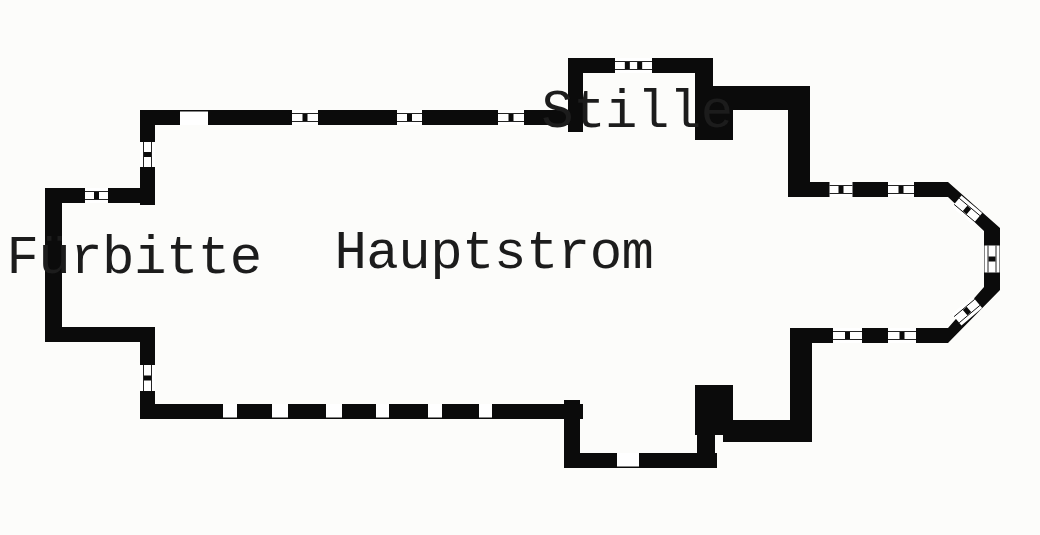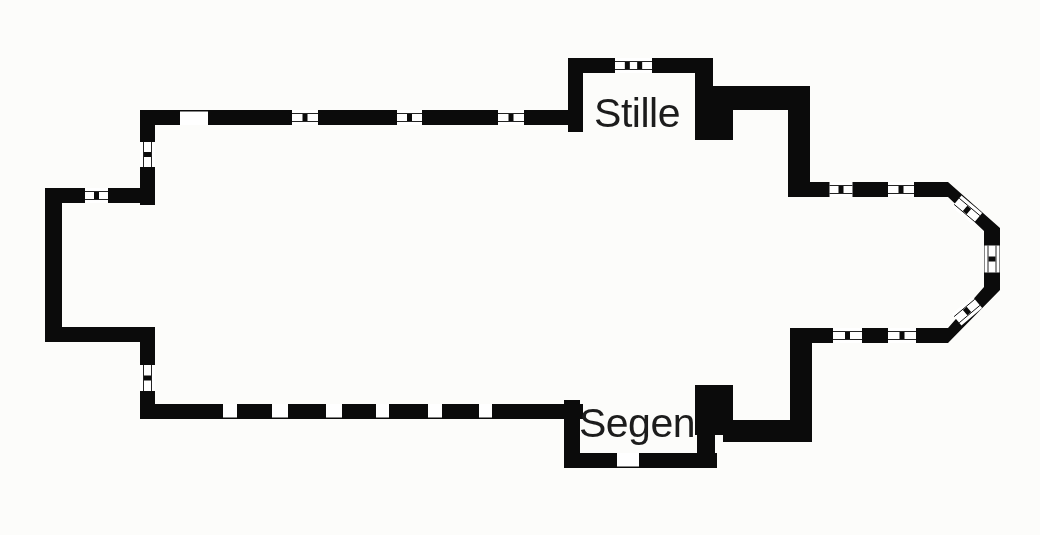--- a/index.html
+++ b/index.html
@@ -16,26 +16,27 @@
     font-family: "Liberation Sans", "DejaVu Sans", sans-serif;
   }
   .plan-svg {
     position: absolute;
     left: 0;
     top: 0;
   }
   .room-label {
     position: absolute;
     transform: translate(-50%, -50%);
-    font-size: 41px;
+    font-size: 54px;
     font-weight: 400;
     letter-spacing: -0.5px;
     color: #1c1c1c;
     white-space: nowrap;
     line-height: 1;
+    font-family: Liberation Mono, monospace;
   }
 </style>
 </head>
 <body>
 
 <div class="canvas">
   <svg class="plan-svg" width="1040" height="535" viewBox="0 0 1040 535">
       <rect x="45" y="188" width="17" height="154" fill="#0b0b0b"></rect>
       <rect x="45" y="188" width="100" height="15" fill="#0b0b0b"></rect>
       <rect x="45" y="327" width="110" height="15" fill="#0b0b0b"></rect>
@@ -154,15 +155,16 @@
         <rect x="989.5" y="255.5" width="5" height="7" fill="#0b0b0b"></rect>
       </g>
       <g transform="rotate(-40 967 311)">
         <rect x="953.5" y="303.5" width="27" height="15" fill="#ffffff"></rect>
         <line x1="953.5" y1="307" x2="980.5" y2="307" stroke="#0b0b0b" stroke-width="0.9"></line>
         <line x1="953.5" y1="315" x2="980.5" y2="315" stroke="#0b0b0b" stroke-width="0.9"></line>
         <rect x="964.5" y="307.5" width="5" height="7" fill="#0b0b0b"></rect>
       </g>
     </svg>
 
+  <div class="room-label" style="left: 134px; top: 259px; color: rgb(28, 28, 28);">Fürbitte</div>
+  <div class="room-label" style="left: 494px; top: 254px; color: rgb(28, 28, 28);">Hauptstrom</div>
   <div class="room-label" style="left: 637px; top: 113px; color: rgb(28, 28, 28);">Stille</div>
-  <div class="room-label" style="left: 637px; top: 423px; color: rgb(28, 28, 28);">Segen</div>
 </div>
 
 </body></html>

